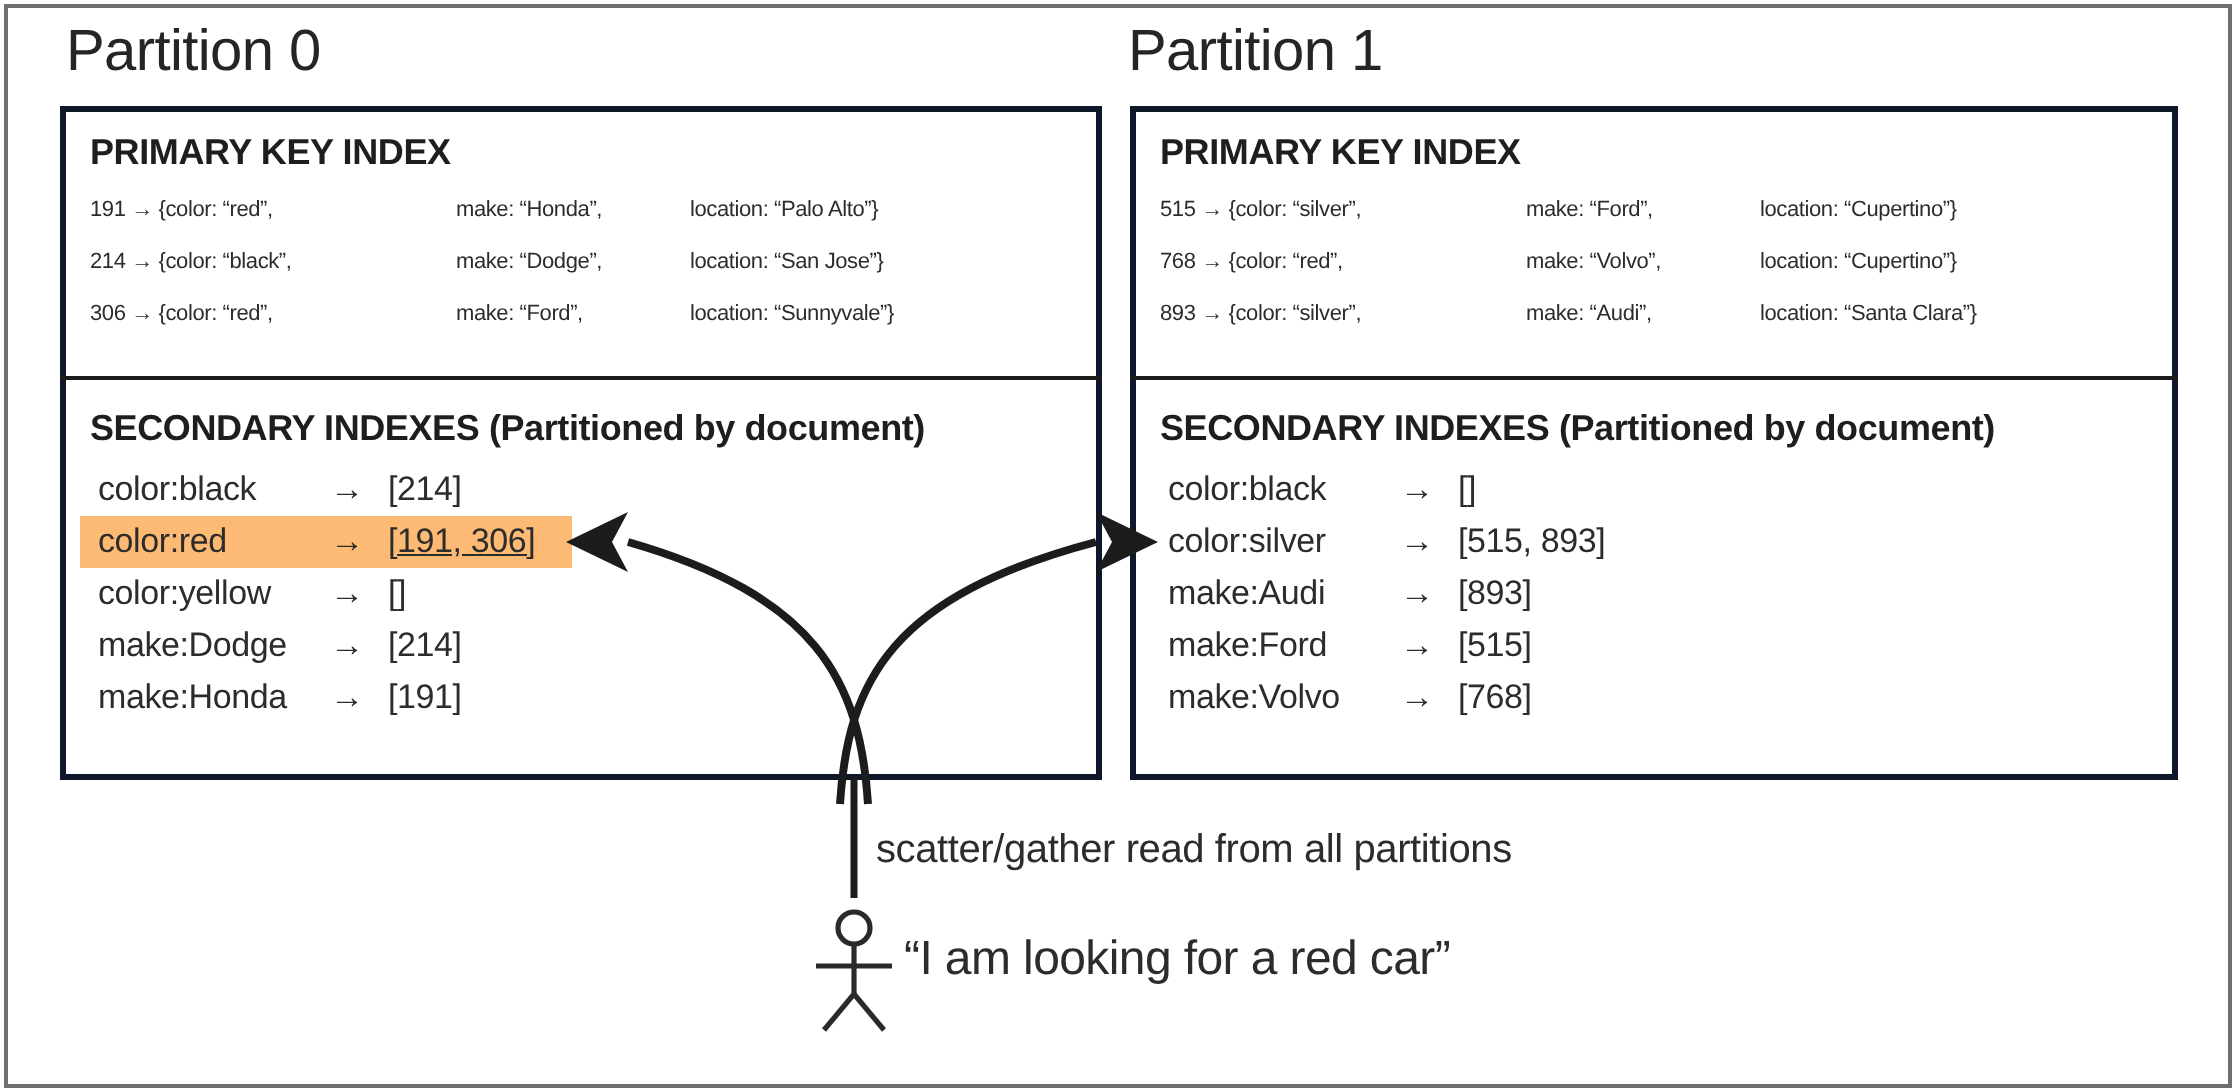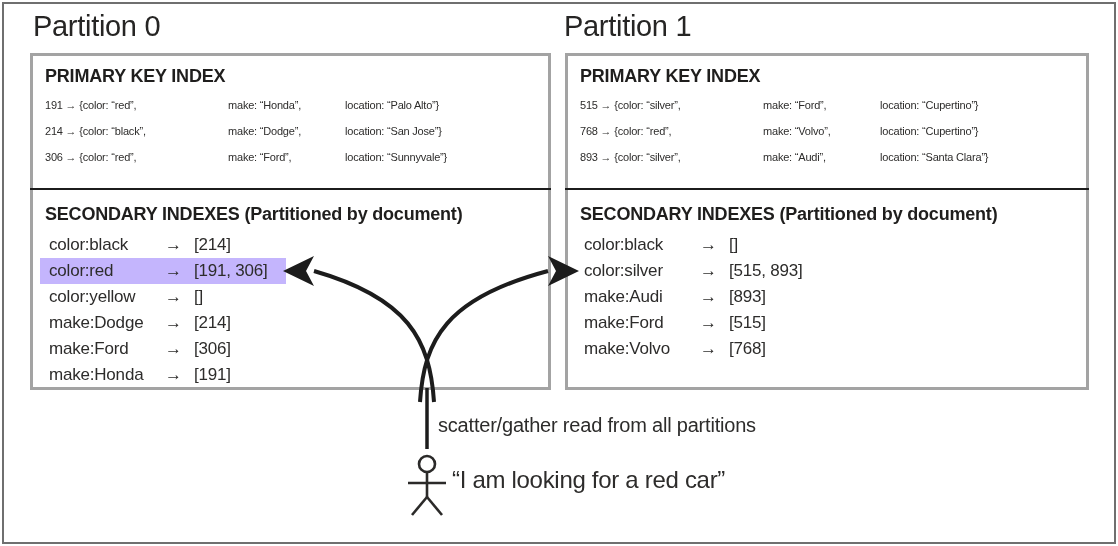--- a/index.html
+++ b/index.html
@@ -6,42 +6,42 @@
   .canvas {
     position:relative; width:1118px; height:546px; background:#ffffff;
     font-family:"Liberation Sans", sans-serif; color:#2d2c2b; overflow:hidden;
   }
   .frame { position:absolute; inset:2px; border:2px solid #6f6f6f; pointer-events:none; }
 
   .ptitle { position:absolute; top:10px; font-size:29px; letter-spacing:-0.3px; color:#262524; white-space:nowrap; }
   #title0 { left:33px; }
   #title1 { left:564px; }
 
-  .pbox { position:absolute; top:53px; height:337px; border:3px solid #a3a3a3; background:#ffffff; box-sizing:border-box; }
+  .pbox { position:absolute; top:53px; height:337px; border:3px solid #0f172a; background:#ffffff; box-sizing:border-box; }
   #pbox0 { left:30px;  width:521px; }
   #pbox1 { left:565px; width:524px; }
 
   .divider { position:absolute; left:-3px; right:-3px; top:132px; border-top:2.5px solid #1c1c1c; }
 
   .pk-header, .sec-header {
     position:absolute; left:12px; font-weight:bold; font-size:18px;
     letter-spacing:-0.2px; color:#1f1e1d; white-space:nowrap;
   }
   .pk-header { top:10px; }
   .sec-header { top:148px; }
 
   .pk-rows { position:absolute; left:12px; top:36px; }
   .pk-row { position:relative; height:26px; line-height:26px; font-size:11px; letter-spacing:-0.2px; white-space:nowrap; width:496px; }
   .pk-row .c2 { position:absolute; left:183px; }
   .pk-row .c3 { position:absolute; left:300px; }
 
   .sec-rows { position:absolute; left:7px; top:176px; }
   .sec-row { position:relative; height:26px; line-height:26px; font-size:17px; letter-spacing:-0.2px;
              padding-left:9px; width:246px; box-sizing:border-box; white-space:nowrap; }
-  .sec-row.hl { background:#c4b5fd; }
+  .sec-row.hl { background:#fdba74;text-decoration:underline; }
   .sec-key   { display:inline-block; width:116px; }
   .sec-arrow { display:inline-block; width:29px; }
 
   .arrow-layer { position:absolute; left:0; top:0; width:1118px; height:546px; pointer-events:none; }
 
   .scatter-label { position:absolute; left:438px; top:414px; font-size:20px; letter-spacing:-0.2px; color:#2d2c2b; white-space:nowrap; }
   .query-label   { position:absolute; left:452px; top:466px; font-size:24px; letter-spacing:-0.3px; color:#2d2c2b; white-space:nowrap; }
 </style>
 </head>
 <body>
@@ -80,23 +80,20 @@
         <span class="sec-key">color:black</span><span class="sec-arrow">→</span><span class="sec-val">[214]</span>
       </div>
       <div class="sec-row hl">
         <span class="sec-key">color:red</span><span class="sec-arrow">→</span><span class="sec-val">[191, 306]</span>
       </div>
       <div class="sec-row">
         <span class="sec-key">color:yellow</span><span class="sec-arrow">→</span><span class="sec-val">[]</span>
       </div>
       <div class="sec-row">
         <span class="sec-key">make:Dodge</span><span class="sec-arrow">→</span><span class="sec-val">[214]</span>
-      </div>
-      <div class="sec-row">
-        <span class="sec-key">make:Ford</span><span class="sec-arrow">→</span><span class="sec-val">[306]</span>
       </div>
       <div class="sec-row">
         <span class="sec-key">make:Honda</span><span class="sec-arrow">→</span><span class="sec-val">[191]</span>
       </div>
     </div>
   </div>
 
   <div class="pbox" id="pbox1">
     <div class="pk-header">PRIMARY KEY INDEX</div>
     <div class="pk-rows">

